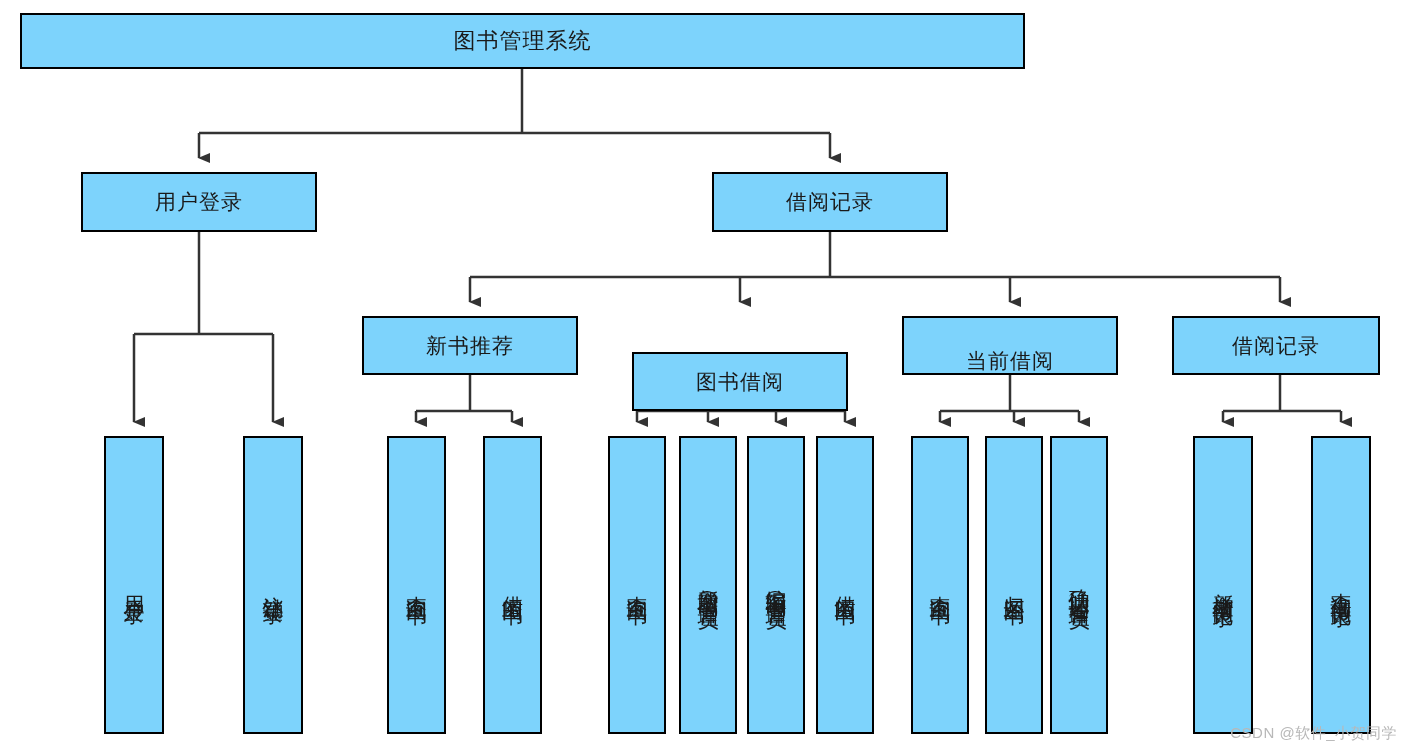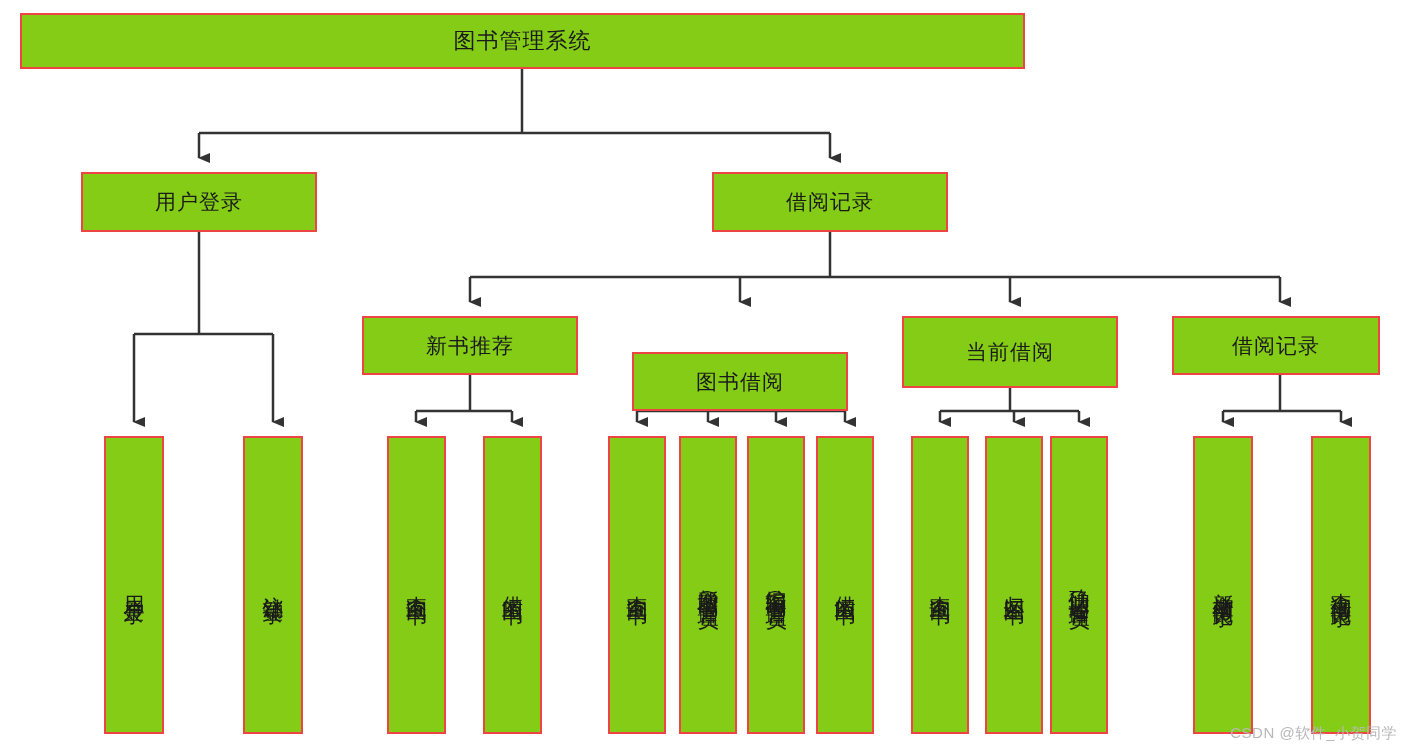--- a/index.html
+++ b/index.html
@@ -25,22 +25,22 @@
     position: absolute;
     left: 0;
     top: 0;
     width: 1405px;
     height: 747px;
     pointer-events: none;
   }
   .node {
     position: absolute;
     box-sizing: border-box;
-    border: 2px solid #ef4444;
-    background: #84cc16;
+    border: 2px solid #000000;
+    background: #7dd3fc;
     display: flex;
     align-items: center;
     justify-content: center;
     color: #1a1a1a;
   }
   .node.horizontal {
     font-size: 21px;
     letter-spacing: 1px;
     line-height: 1.2;
   }
@@ -131,21 +131,21 @@
       </div>
       <div class="node horizontal level2-node" style="left: 712px; top: 172px; width: 236px; height: 60px;">
         <span class="node-label">借阅记录</span>
       </div>
       <div class="node horizontal level3-node" style="left: 362px; top: 316px; width: 216px; height: 59px;">
         <span class="node-label">新书推荐</span>
       </div>
       <div class="node horizontal level3-node" style="left: 632px; top: 316px; width: 216px; height: 59px; margin-top: 36px;">
         <span class="node-label">图书借阅</span>
       </div>
-      <div class="node horizontal level3-node" style="left: 902px; top: 316px; width: 216px; height: 72px;">
+      <div class="node horizontal level3-node" style="left: 902px; top: 316px; width: 216px; height: 59px; align-items: flex-end;">
         <span class="node-label">当前借阅</span>
       </div>
       <div class="node horizontal level3-node" style="left: 1172px; top: 316px; width: 208px; height: 59px;">
         <span class="node-label">借阅记录</span>
       </div>
       <div class="node vertical leaf-node" style="left: 104px; top: 436px; width: 60px; height: 298px;">
         <span class="node-label">用户登录</span>
       </div>
       <div class="node vertical leaf-node" style="left: 243px; top: 436px; width: 60px; height: 298px;">
         <span class="node-label">注销登录</span>

